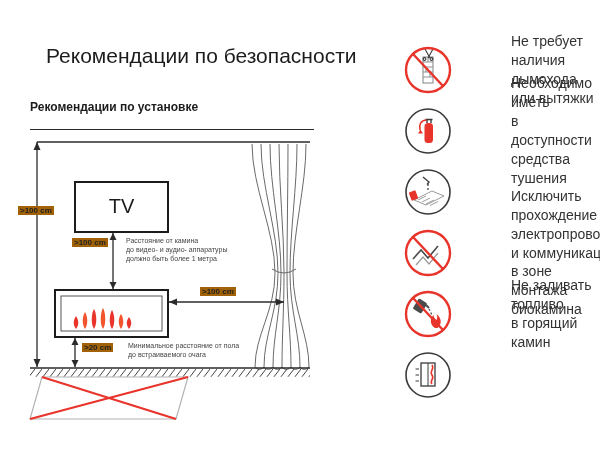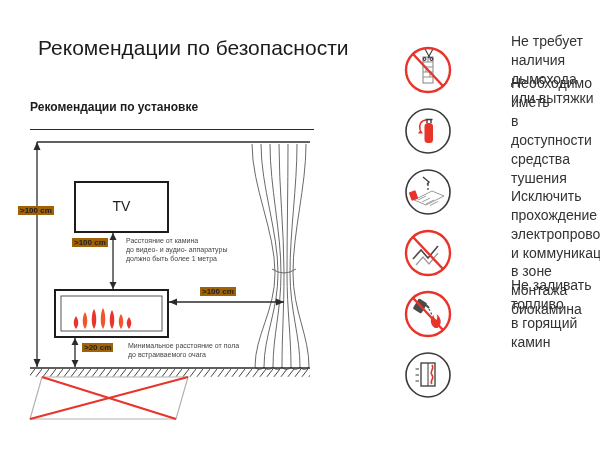--- a/index.html
+++ b/index.html
@@ -1,28 +1,28 @@
 <!DOCTYPE html>
 <html><head>
 <meta charset="utf-8">
 <style>
   html,body{margin:0;padding:0;}
   body{
     width:600px;height:450px;position:relative;overflow:hidden;
     background:#fff;font-family:"Liberation Sans",sans-serif;color:#1c1c1c;
   }
   .abs{position:absolute;}
-  #page-title{left:30px;top:28px;font-size:21px;font-weight:normal;color:#1c1c1c;margin:8px;}
+  #page-title{left:30px;top:28px;font-size:21px;font-weight:normal;color:#1c1c1c;margin:16px;}
   #section-title{left:30px;top:100px;font-size:12px;font-weight:bold;margin:0;}
   #section-divider{left:30px;top:129px;width:284px;border-top:1.5px solid #2b2b2b;height:0;}
   #diagram{left:28px;top:135px;width:292px;height:302px;}
   #diagram svg{position:absolute;left:0;top:0;}
   .dim-label{position:absolute;font-size:8px;font-weight:bold;background:#a16207;padding:0 2px;color:#222;white-space:nowrap;}
   .note{position:absolute;font-size:7px;line-height:1.32;color:#444;white-space:pre-line;}
-  #tv-label{position:absolute;left:47px;top:47px;width:93px;height:48px;display:flex;align-items:center;justify-content:center;font-size:14px;color:#1c1c1c;}
+  #tv-label{position:absolute;left:47px;top:47px;width:93px;height:48px;display:flex;align-items:center;justify-content:center;font-size:20px;color:#1c1c1c;}
   #safety-list{left:402px;top:44px;width:192px;display:flex;flex-direction:column;gap:9px;}
   .safety-item{display:flex;align-items:center;gap:9px;height:52px;}
   .safety-item svg{flex:0 0 52px;width:52px;height:52px;}
   .safety-text{font-size:14px;line-height:1.35;color:#333;white-space:pre-line;margin-left:48px;}
   .ring-dark{fill:none;stroke:#3a3a3a;stroke-width:1.6;}
   .ring-red{fill:none;stroke:#e8342a;stroke-width:2.4;}
   .slash{stroke:#e8342a;stroke-width:2.4;}
   .dimline{stroke:#2b2b2b;stroke-width:1.3;}
   .ah{fill:#2b2b2b;}
 </style>

